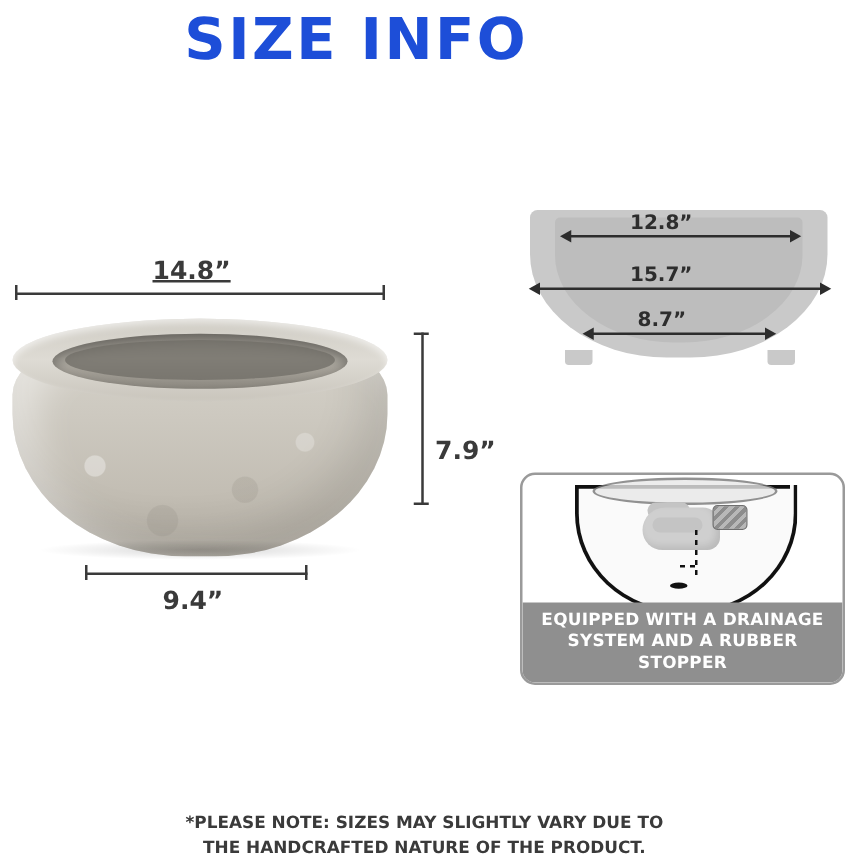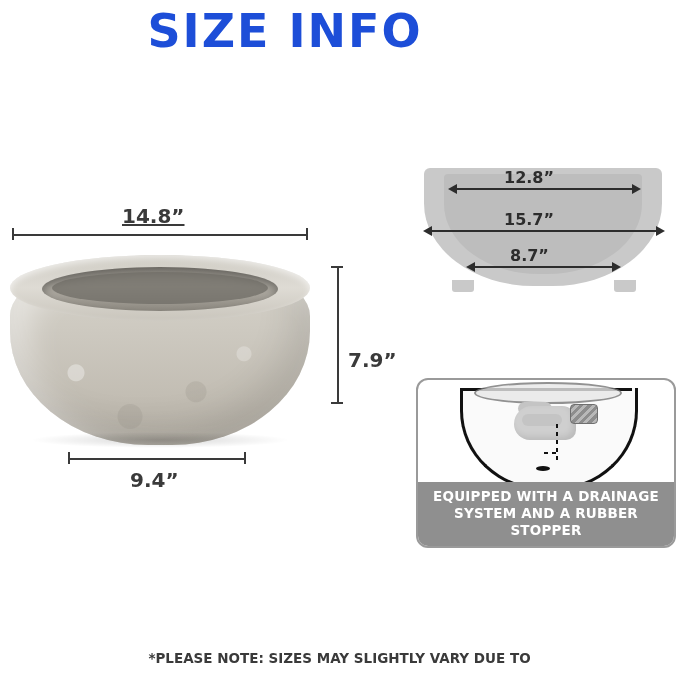--- a/index.html
+++ b/index.html
@@ -399,13 +399,14 @@
   <div class="dash-line2"></div>
   <div class="hole"></div>
   <div class="caption-bar">
     <div>EQUIPPED WITH A DRAINAGE</div>
     <div>SYSTEM AND A RUBBER STOPPER</div>
   </div>
 </div>
 
 <div class="footer">
   <div>*PLEASE NOTE: SIZES MAY SLIGHTLY VARY DUE TO</div>
+  <div>THE HANDCRAFTED NATURE OF THE PRODUCT.</div>
 </div>
 
 </body></html>

